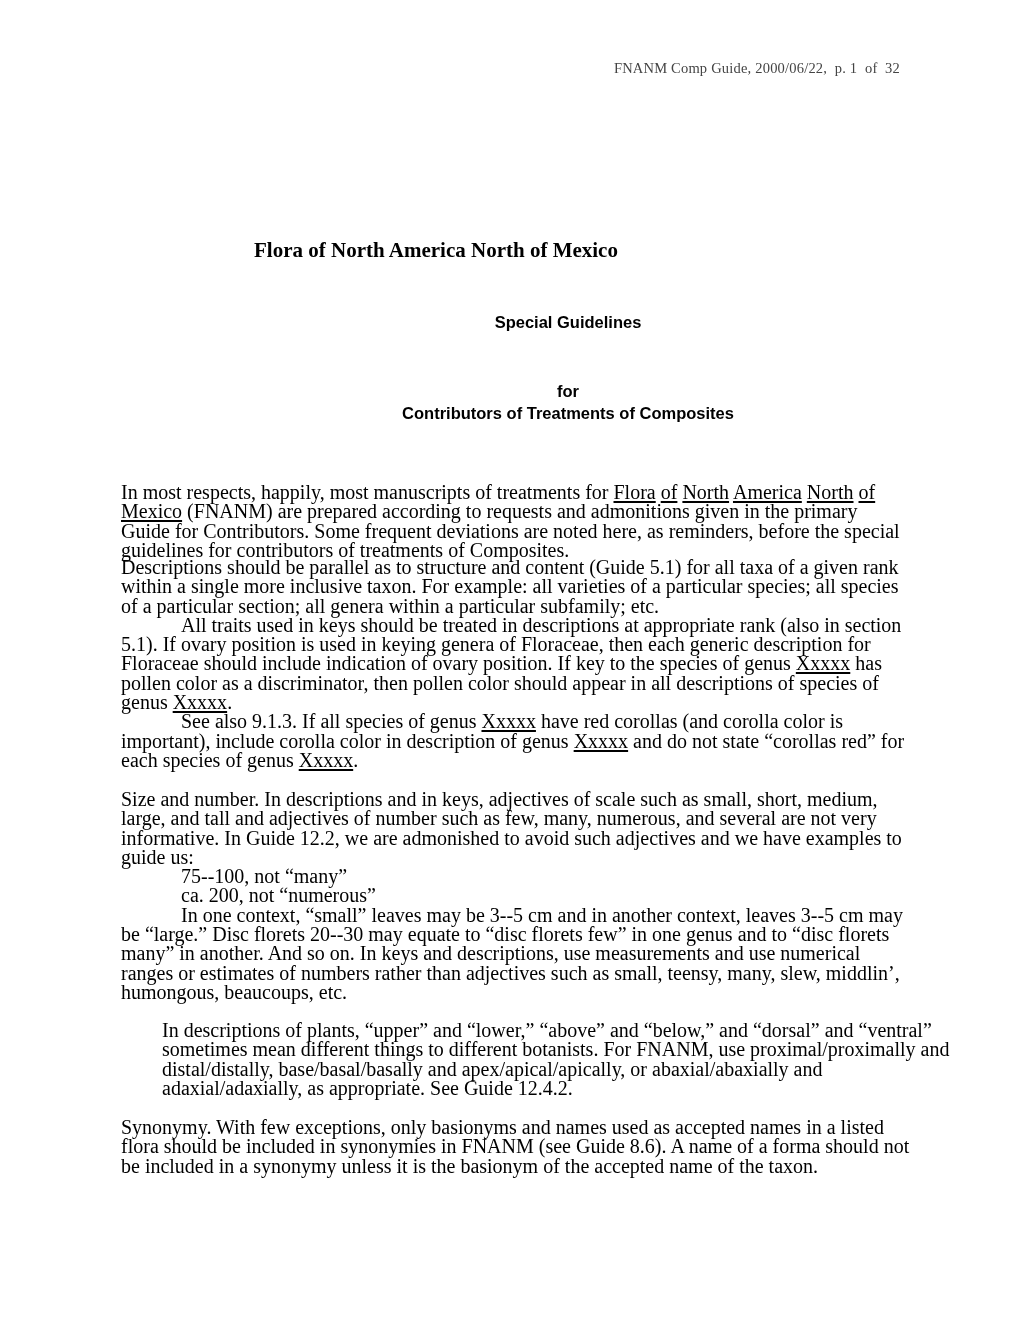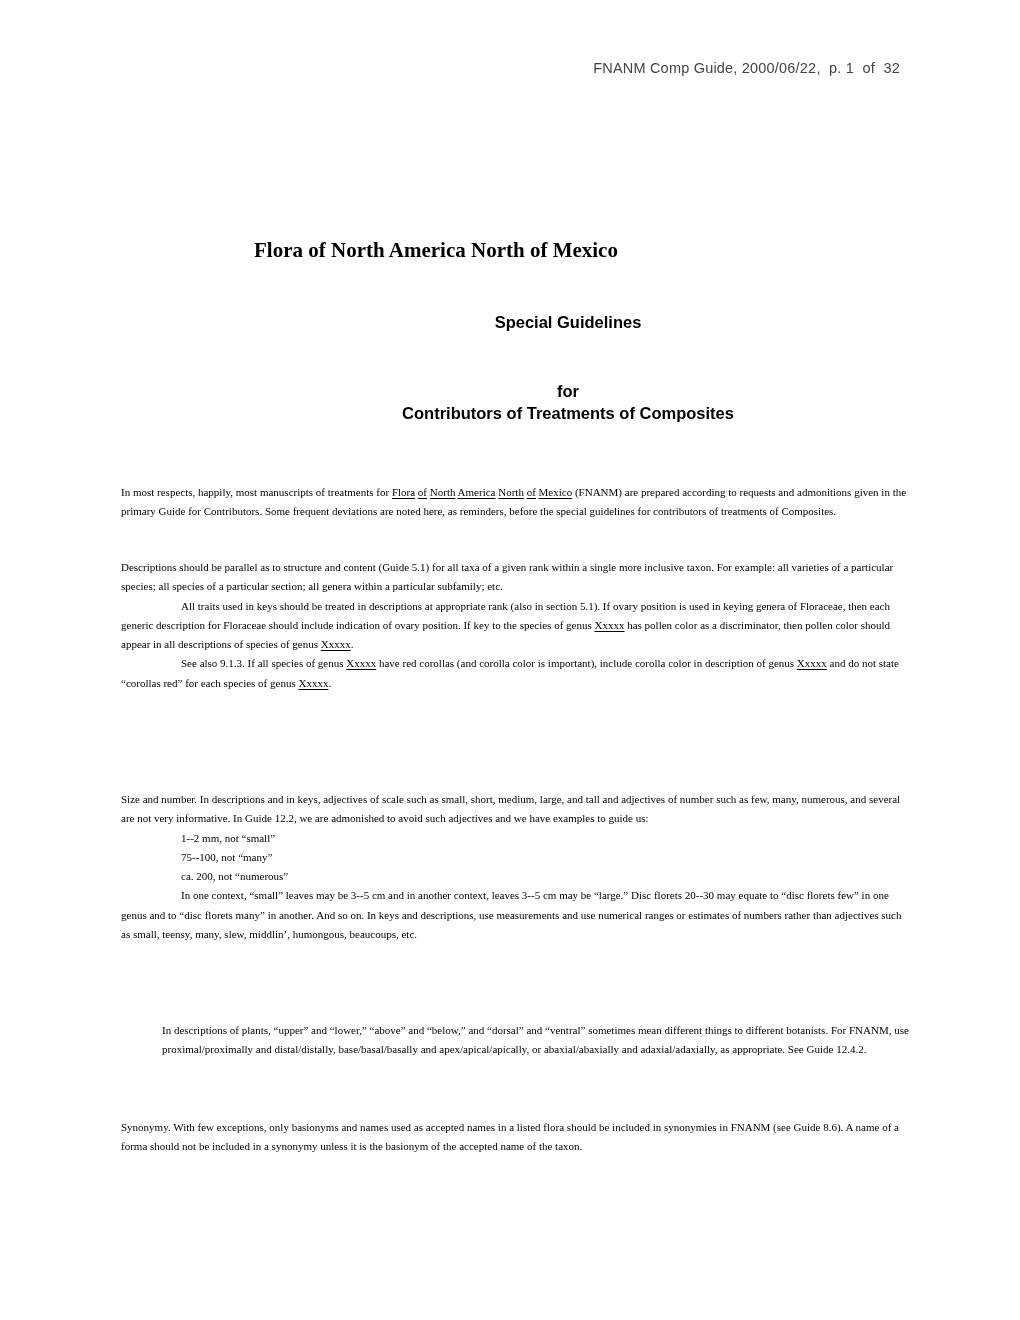--- a/index.html
+++ b/index.html
@@ -1,32 +1,32 @@
 <!DOCTYPE html>
 <html><head>
 <meta charset="utf-8">
 <style>
   html, body { margin: 0; padding: 0; background: #ffffff; }
   body { width: 1020px; height: 1320px; position: relative; overflow: hidden; color: #000; }
   .header {
     position: absolute; top: 60px; right: 120px;
-    font-family: Liberation Sans, sans-serif; font-size: 14.5px; color: #444;
+    font-family: Liberation Serif, serif; font-size: 14.5px; color: #444;
     white-space: pre; letter-spacing: 0.2px;
   }
   .title {
     position: absolute; top: 238px; left: 0; width: 872px; text-align: center;
     font-family: "Liberation Serif", serif; font-weight: bold; font-size: 21px;
   }
   .subtitle {
     position: absolute; left: 12px; width: 1020px; text-align: center;
     font-family: Liberation Sans, sans-serif; font-weight: bold; font-size: 16.5px; padding-left: 46px;
   }
   .body-text {
     position: absolute; left: 121px; width: 790px;
-    font-family: "Liberation Serif", serif; font-size: 11px; line-height: 19.3px;
+    font-family: "Liberation Serif", serif; font-size: 20px; line-height: 19.3px;
   }
   .body-text p { margin: 0; }
   .indent { text-indent: 60px; }
   .list-line { padding-left: 60px; }
   u { text-decoration: underline; text-underline-offset: 2px; }
 </style>
 </head>
 <body>
 
 <div class="header">FNANM Comp Guide, 2000/06/22,  p. 1  of  32</div>
@@ -41,21 +41,20 @@
 </div>
 
 <div class="body-text" style="top:558px;">
   <p>Descriptions should be parallel as to structure and content (Guide 5.1) for all taxa of a given rank within a single more inclusive taxon.  For example: all varieties of a particular species;  all species of a particular section;  all genera within a particular subfamily;  etc.</p>
   <p class="indent"><span>All traits used in keys should be treated in descriptions at appropriate rank (also in section 5.1).  If ovary position is used in keying genera of Floraceae, then each generic description for Floraceae should include indication of ovary position.  If key to the species of genus </span><u>Xxxxx</u><span> has pollen color as a discriminator, then pollen color should appear in all descriptions of species of genus </span><u>Xxxxx</u><span>.</span></p>
   <p class="indent"><span>See also 9.1.3.  If all species of genus </span><u>Xxxxx</u><span> have red corollas (and corolla color is important), include corolla color in description of genus </span><u>Xxxxx</u><span> and do not state “corollas red” for each species of genus </span><u>Xxxxx</u><span>.</span></p>
 </div>
 
 <div class="body-text" style="top:790px;">
   <p>Size and number.  In descriptions and in keys, adjectives of scale such as small, short, medium, large, and tall and adjectives of number such as few, many, numerous, and several are not very informative.  In Guide 12.2, we are admonished to avoid such adjectives and we have examples to guide us:</p>
-  <p class="list-line">1--2 mm, not “small”</p>
   <p class="list-line">75--100, not “many”</p>
   <p class="list-line">ca. 200, not “numerous”</p>
   <p class="indent">In one context, “small” leaves may be 3--5 cm and in another context, leaves 3--5 cm may be “large.”  Disc florets 20--30 may equate to “disc florets few” in one genus and to “disc florets many” in another.  And so on.  In keys and descriptions, use measurements and use numerical ranges or estimates of numbers rather than adjectives such as small, teensy, many, slew, middlin’, humongous, beaucoups, etc.</p>
 </div>
 
 <div class="body-text" style="top:1021px;margin-left:41px;">
   <p>In descriptions of plants, “upper” and “lower,” “above” and “below,” and “dorsal” and “ventral” sometimes mean different things to different botanists.  For FNANM, use proximal/proximally and distal/distally, base/basal/basally and apex/apical/apically, or abaxial/abaxially and adaxial/adaxially, as appropriate.  See Guide 12.4.2.</p>
 </div>
 
 <div class="body-text" style="top:1118px;">

